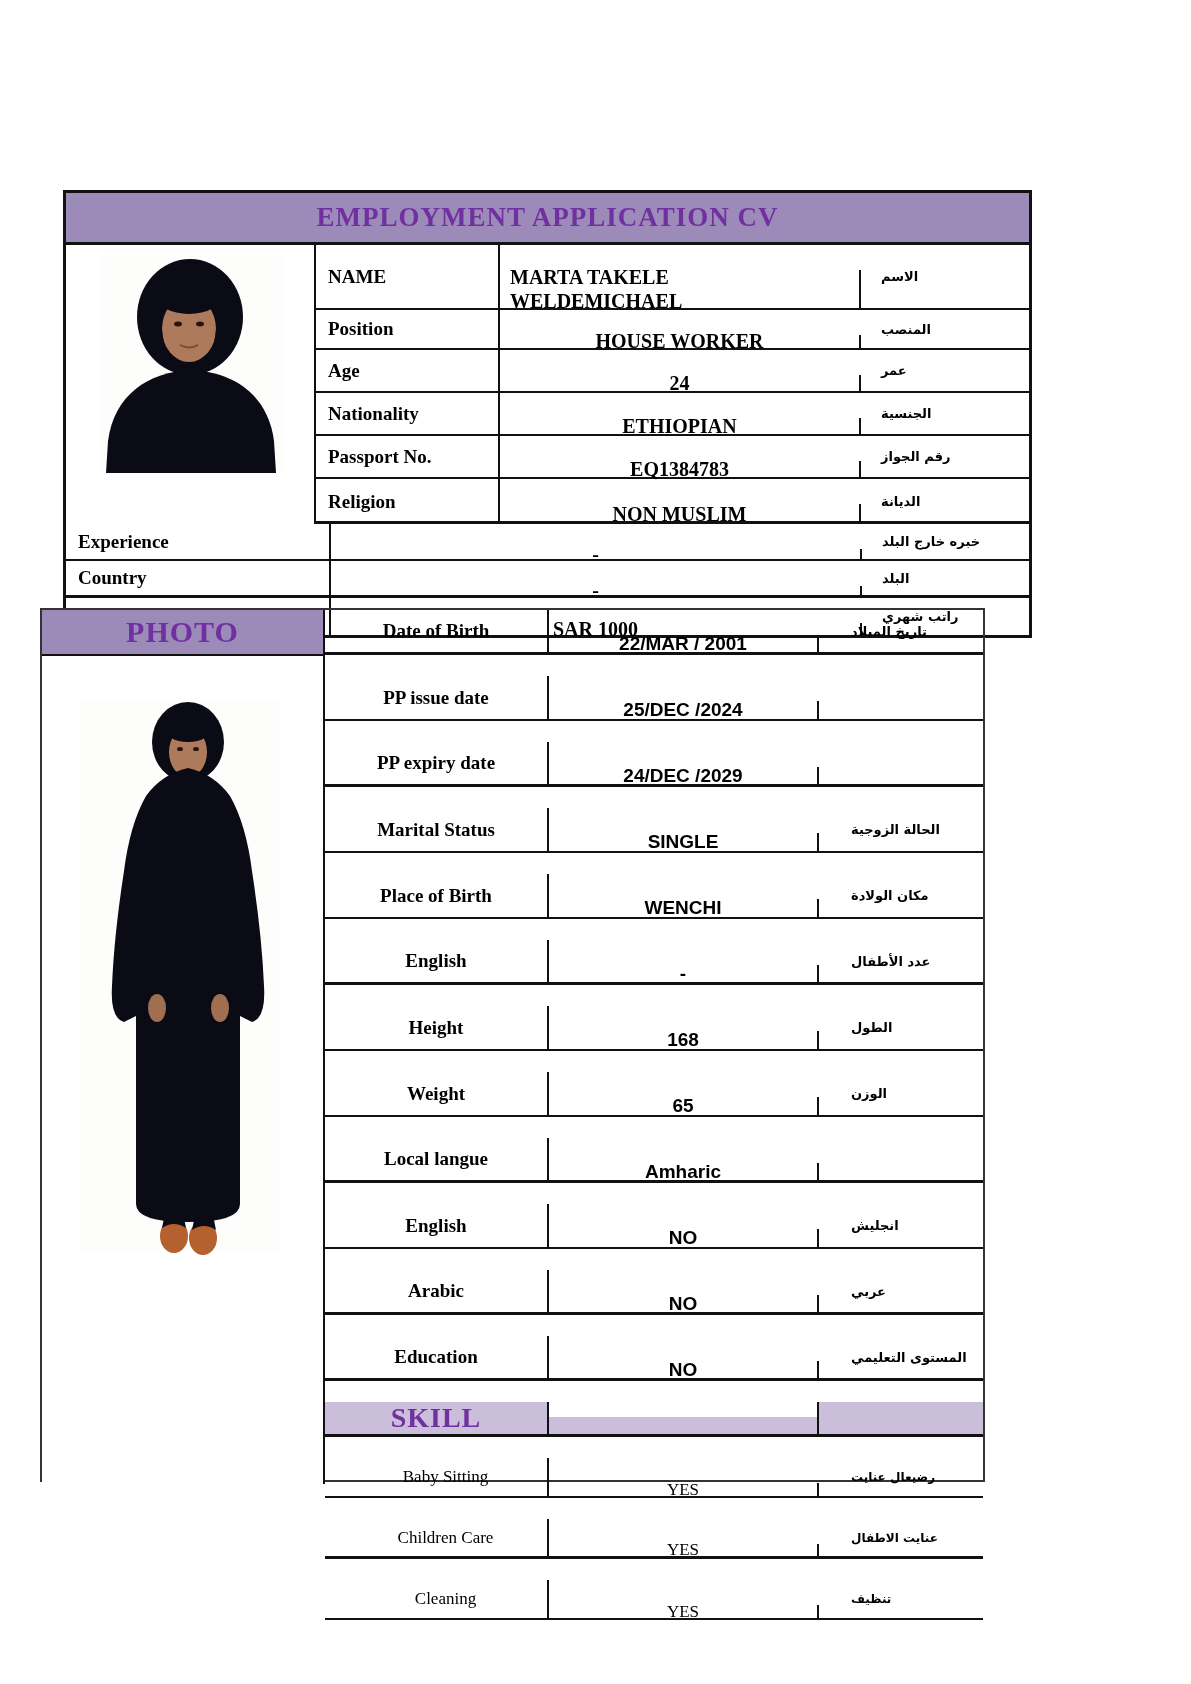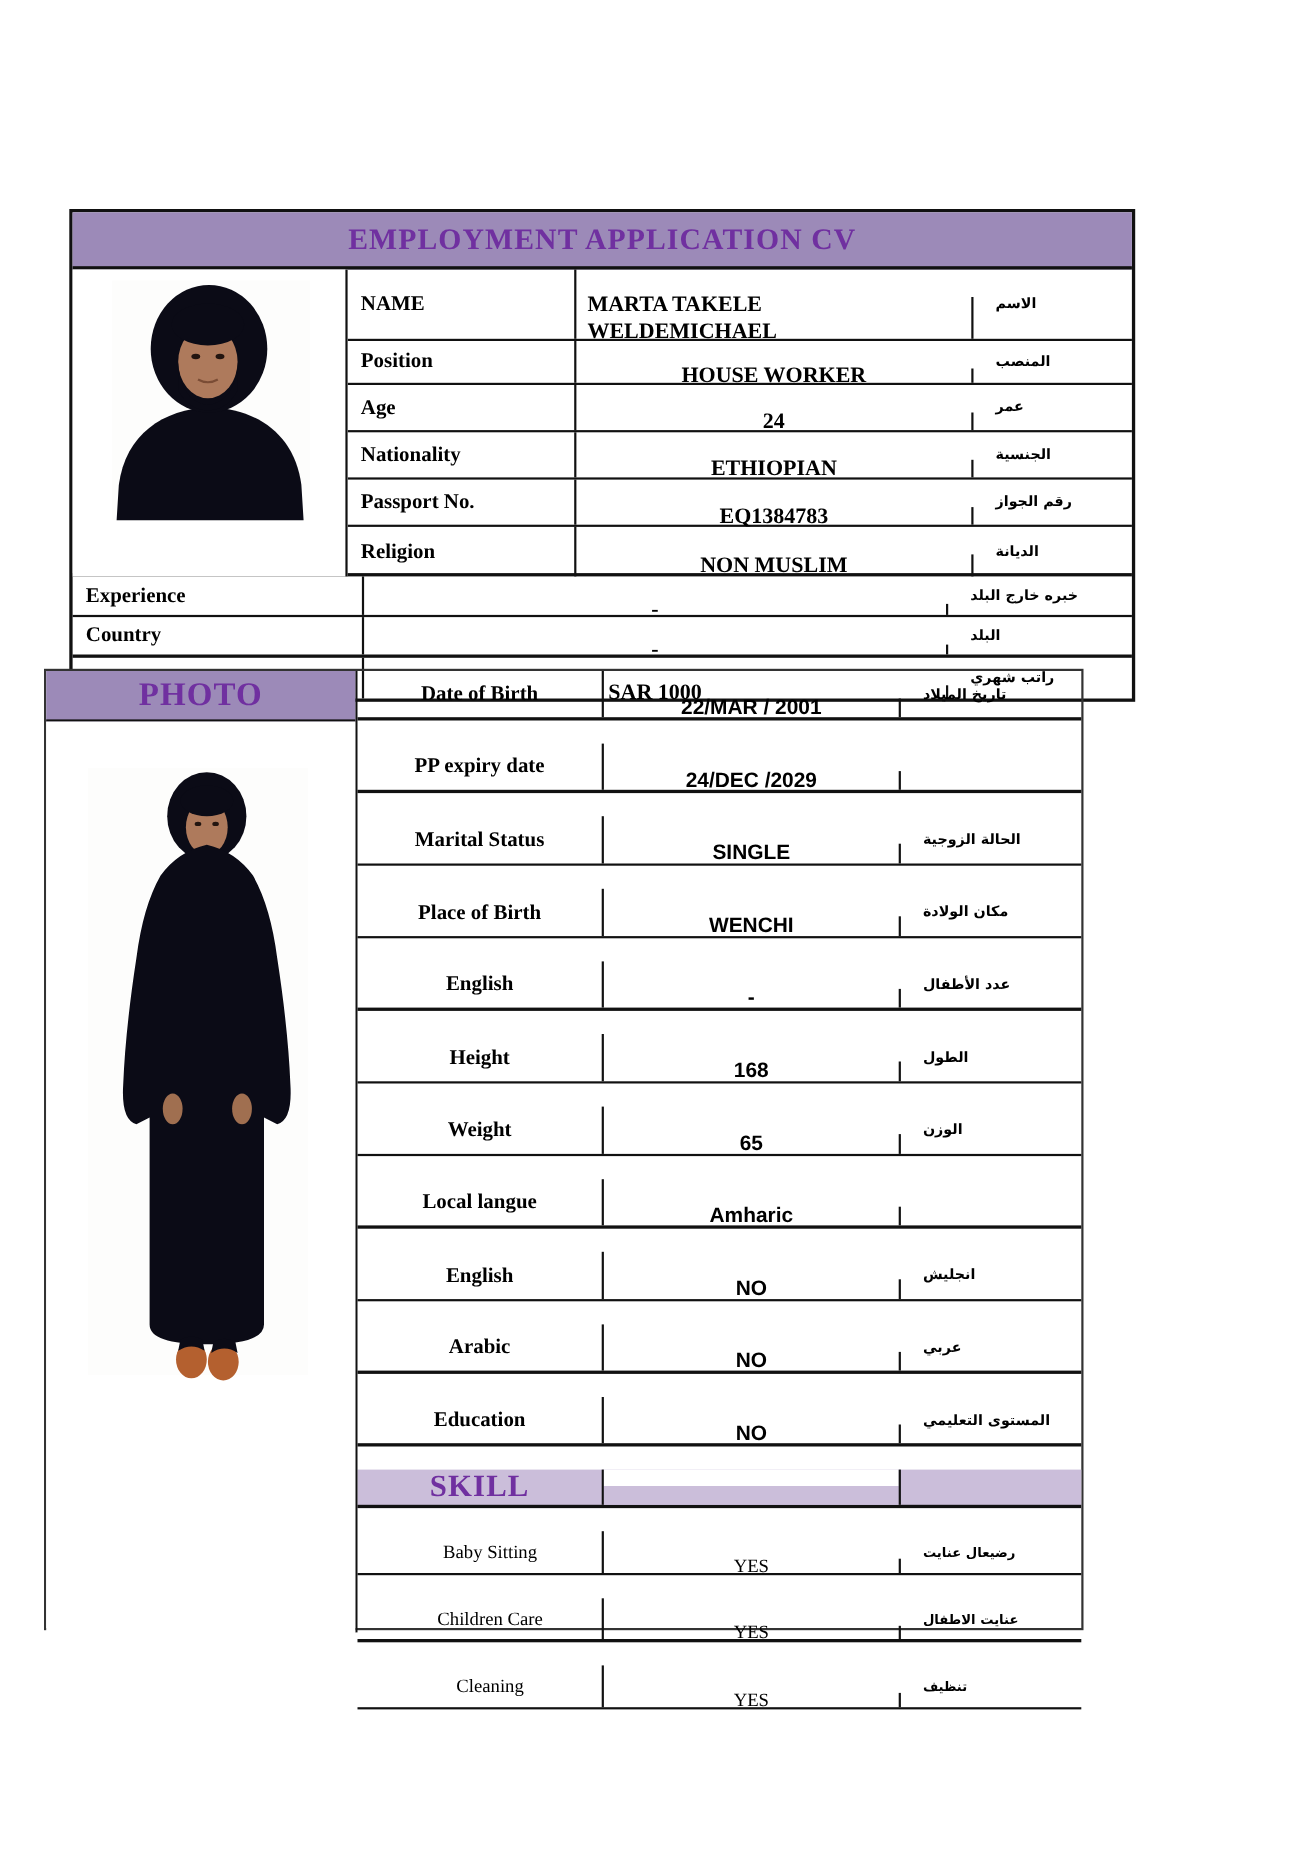--- a/index.html
+++ b/index.html
@@ -30,41 +30,41 @@
   
   .t1{position:absolute;left:63px;top:190px;width:969px;border:3px solid var(--border);}
   .t1-header{
     height:52px;background:var(--header-bg);display:flex;align-items:center;justify-content:center;
     border-bottom:3px solid var(--border);
   }
   .t1-header .title{font-size:27px;font-weight:bold;color:var(--accent-text);letter-spacing:1px;}
   .t1-top{position:relative;height:279px;border-bottom:3px solid var(--border);}
   .t1-photo{position:absolute;left:0;top:0;width:250px;height:279px;border-right:2px solid var(--border);background:#fff;}
   .t1-rows{margin-left:250px;display:flex;flex-direction:column;height:279px;}
-  .t1-rows .c-lbl{width:208px;}
+  .t1-rows .c-lbl{width:184px;}
   .t1-rows .c-val{width:361px;}
   .t1-rows .c-ar{flex:1;}
   .rh65{height:65px;}.rh40{height:40px;}.rh43{height:43px;}
   .rh45{height:45px;border-bottom:none !important;}
   .rh37{height:37px;}
   .name-val{justify-content:flex-start;text-align:left;padding-left:10px;}
   .name-val .wrapbox{max-width:210px;line-height:1.2;font-weight:bold;font-size:20px;}
   .t1-full .c-lbl{width:265px;}
   .t1-full .c-val{width:531px;}
   .t1-full .c-ar{flex:1;}
   
   .t2{position:absolute;left:40px;top:608px;width:945px;height:874px;border:2px solid #333;}
   .t2-photo-col{position:absolute;left:0;top:0;width:283px;height:874px;border-right:2px solid var(--border);display:flex;flex-direction:column;}
   .t2-photo-head{height:46px;background:var(--header-bg);display:flex;align-items:center;justify-content:center;border-bottom:2px solid var(--border);}
   .t2-photo-head .ph{font-size:30px;font-weight:bold;color:var(--accent-text);letter-spacing:1px;}
   .t2-photo-cell{flex:1;background:#fff;}
   .t2-rows{margin-left:283px;display:flex;flex-direction:column;height:786px;gap:21px;}
   .t2-rows .c-lbl{width:224px;}
   .t2-rows .c-val{width:270px;}
-  .t2-rows .c-ar{flex:1;}
+  .t2-rows .c-ar{flex:1;margin-left:12px;}
   .rh45b{height:45px;}
   .rh43b{height:43px;}
   .rh40b{height:40px;}
   .skillrow{background:var(--skill-bg);}
   .skillrow .c-lbl{justify-content:center;}
   .skill-title{font-size:28px;font-weight:bold;color:var(--accent-text);letter-spacing:1px;}
   .skill-mid{background:linear-gradient(to bottom,#ffffff 0 46%,var(--skill-bg) 46% 100%);}
   .skl .lbl{font-weight:normal;font-size:17px;padding-left:19px;}
   .skl .val{font-weight:normal;font-size:17px;font-family:"Liberation Serif", serif;}
   .skl .ar{font-size:12px;}
@@ -171,20 +171,25 @@
       </svg>
     </div>
   </div>
 
   <div class="t2-rows">
     <div class="row rh45b bb3">
       <div class="cell cr c-lbl lbl center">Date of Birth</div>
       <div class="cell cr c-val val sans">22/MAR / 2001</div>
       <div class="cell c-ar ar">تاريخ الميلاد</div>
     </div>
+    <div class="row rh45b">
+      <div class="cell cr c-lbl lbl center">PP issue date</div>
+      <div class="cell cr c-val val sans">25/DEC /2024</div>
+      <div class="cell c-ar ar"></div>
+    </div>
     <div class="row rh45b bb3">
       <div class="cell cr c-lbl lbl center">PP expiry date</div>
       <div class="cell cr c-val val sans">24/DEC /2029</div>
       <div class="cell c-ar ar"></div>
     </div>
     <div class="row rh45b">
       <div class="cell cr c-lbl lbl center">Marital Status</div>
       <div class="cell cr c-val val sans">SINGLE</div>
       <div class="cell c-ar ar">الحالة الزوجية</div>
     </div>

